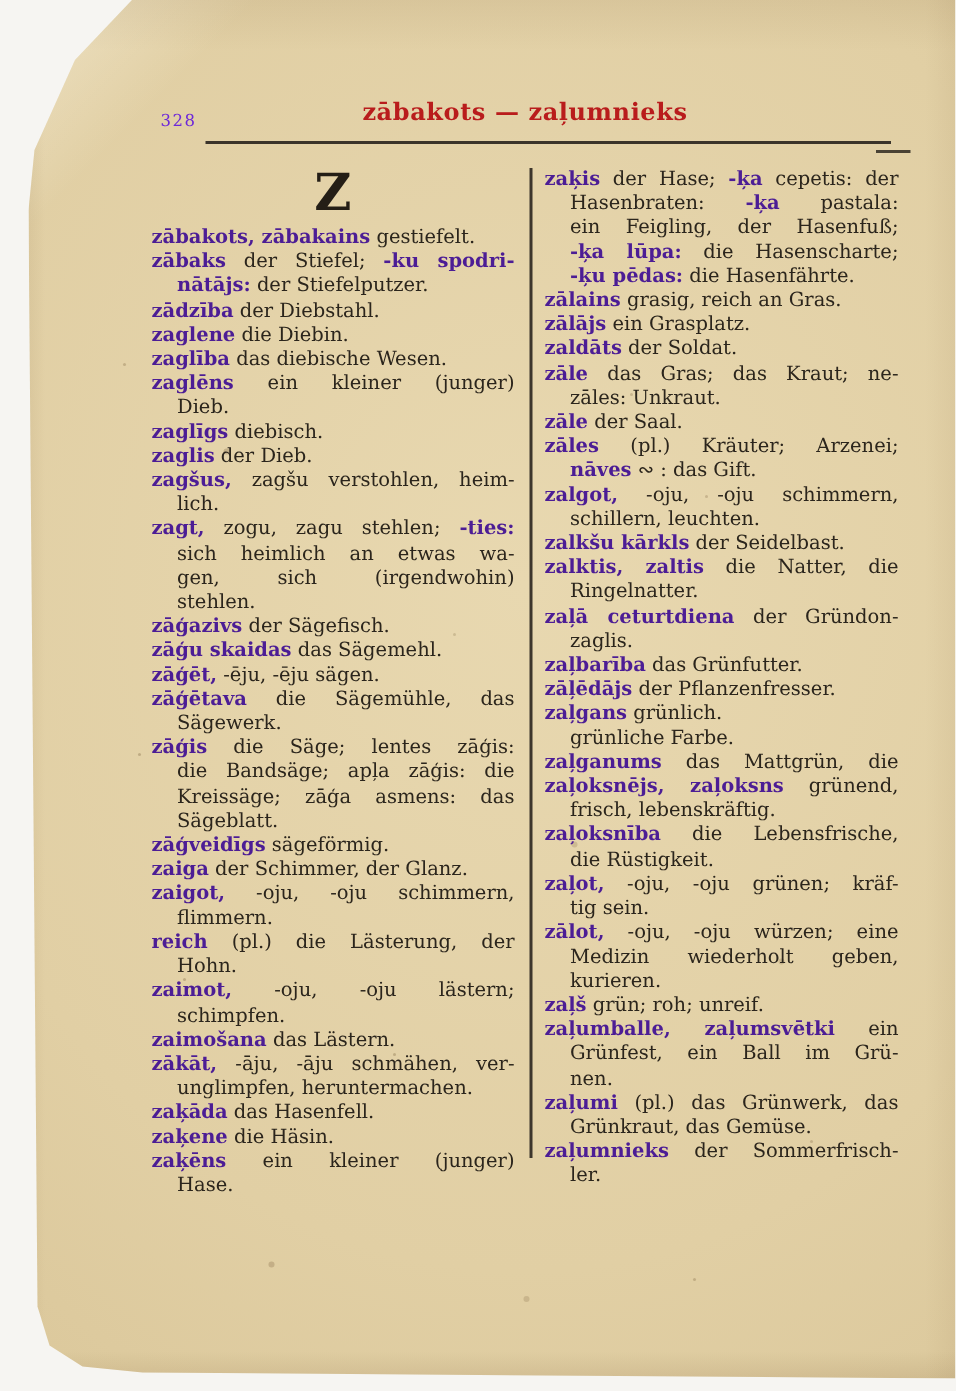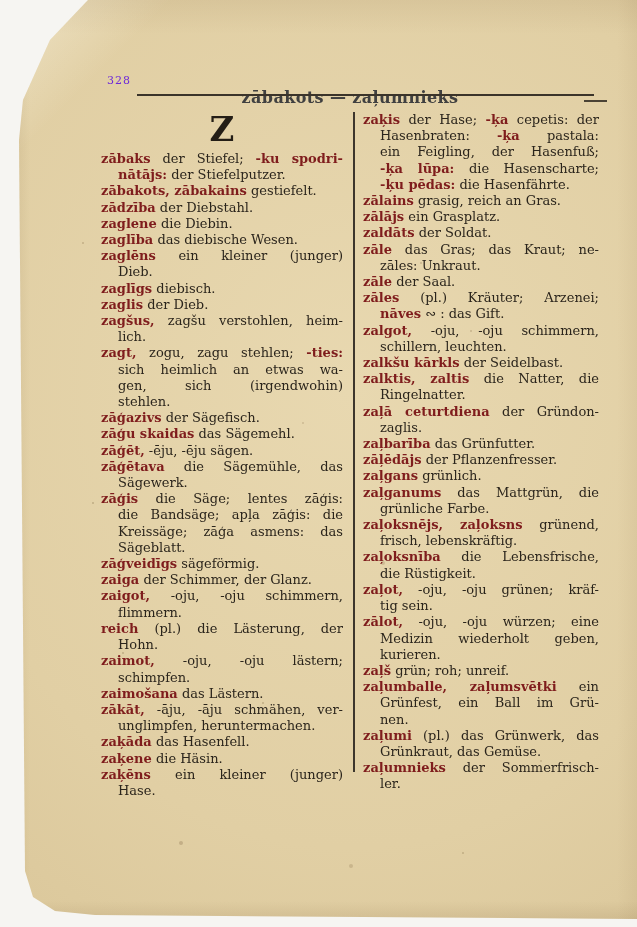--- a/index.html
+++ b/index.html
@@ -38,22 +38,22 @@
       122px 652px 0 0 rgba(110,85,50,.30), 302px 422px 0 0 rgba(110,85,50,.22),
       382px 562px 0 1px rgba(110,85,50,.20), 82px 242px 0 0 rgba(110,85,50,.28),
       540px 760px 0 0 rgba(110,85,50,.25), 222px 560px 0 0 rgba(110,85,50,.22),
       470px 330px 0 0 rgba(110,85,50,.25), 350px 865px 0 1px rgba(110,85,50,.2);
   }
   .ink{color:#2b251c;}
   .page-number{
     position:absolute;left:107px;top:74px;font-size:11px;letter-spacing:1px;color:#6d28d9;text-align:center;
   }
   .running-head{
-    position:absolute;left:100px;top:88px;width:500px;text-align:center;
-    font-weight:bold;font-size:16px;letter-spacing:.4px;color:#404040;
+    position:absolute;left:100px;top:65px;width:500px;text-align:center;
+    font-weight:bold;font-size:16px;letter-spacing:.4px;color:#b91c1c;
   }
   .head-rule{
     position:absolute;left:137px;top:94px;width:457px;height:2px;background:#3b342a;
   }
   .head-rule-tail{
     position:absolute;left:584px;top:100px;width:23px;height:2px;background:#4a4234;
   }
   .column-divider{
     position:absolute;left:353px;top:112px;width:2px;height:660px;background:#3d362c;
   }
@@ -63,45 +63,45 @@
   .col-left{left:101px;width:242px;}
   .col-right{left:363px;width:236px;}
   .section-letter{
     text-align:center;font-size:34px;line-height:34px;font-weight:bold;
     margin:0 0 5px 0;color:#241e16;
   }
   .entry{margin:0;}
   .line{white-space:nowrap;}
   .line.full{text-align:justify;text-align-last:justify;white-space:normal;}
   .line.cont{padding-left:17px;}
-  .hw{font-weight:bold;color:#7f1d1d;}
+  .hw{font-weight:bold;color:#4c1d95;}
 </style>
 </head>
 <body>
 
 <div class="paper">
   <div class="fold-highlight"></div>
   <div class="speckles"></div>
 </div>
 
 <div class="page-number ink">328</div>
 <div class="running-head">zābakots — zaļumnieks</div>
 <div class="head-rule"></div>
 <div class="head-rule-tail"></div>
 <div class="column-divider"></div>
 
 <div class="col col-left">
   <div class="section-letter">Z</div>
   <div>
       <div class="entry">
+        <div class="line"><span class="hw">zābakots, zābakains</span><span> gestiefelt.</span></div>
+      </div>
+      <div class="entry">
         <div class="line full"><span class="hw">zābaks</span><span> der Stiefel; </span><span class="hw">-ku spodri-</span></div>
         <div class="line cont"><span class="hw">nātājs:</span><span> der Stiefelputzer.</span></div>
-      </div>
-      <div class="entry">
-        <div class="line"><span class="hw">zābakots, zābakains</span><span> gestiefelt.</span></div>
       </div>
       <div class="entry">
         <div class="line"><span class="hw">zādzība</span><span> der Diebstahl.</span></div>
       </div>
       <div class="entry">
         <div class="line"><span class="hw">zaglene</span><span> die Diebin.</span></div>
       </div>
       <div class="entry">
         <div class="line"><span class="hw">zaglība</span><span> das diebische Wesen.</span></div>
       </div>
@@ -229,22 +229,22 @@
       <div class="entry">
         <div class="line"><span class="hw">zaļbarība</span><span> das Grünfutter.</span></div>
       </div>
       <div class="entry">
         <div class="line"><span class="hw">zāļēdājs</span><span> der Pflanzenfresser.</span></div>
       </div>
       <div class="entry">
         <div class="line"><span class="hw">zaļgans</span><span> grünlich.</span></div>
       </div>
       <div class="entry">
+        <div class="line cont"><span>grünliche Farbe.</span></div>
         <div class="line full"><span class="hw">zaļganums</span><span> das Mattgrün, die</span></div>
-        <div class="line cont"><span>grünliche Farbe.</span></div>
       </div>
       <div class="entry">
         <div class="line full"><span class="hw">zaļoksnējs, zaļoksns</span><span> grünend,</span></div>
         <div class="line cont"><span>frisch, lebenskräftig.</span></div>
       </div>
       <div class="entry">
         <div class="line full"><span class="hw">zaļoksnība</span><span> die Lebensfrische,</span></div>
         <div class="line cont"><span>die Rüstigkeit.</span></div>
       </div>
       <div class="entry">

